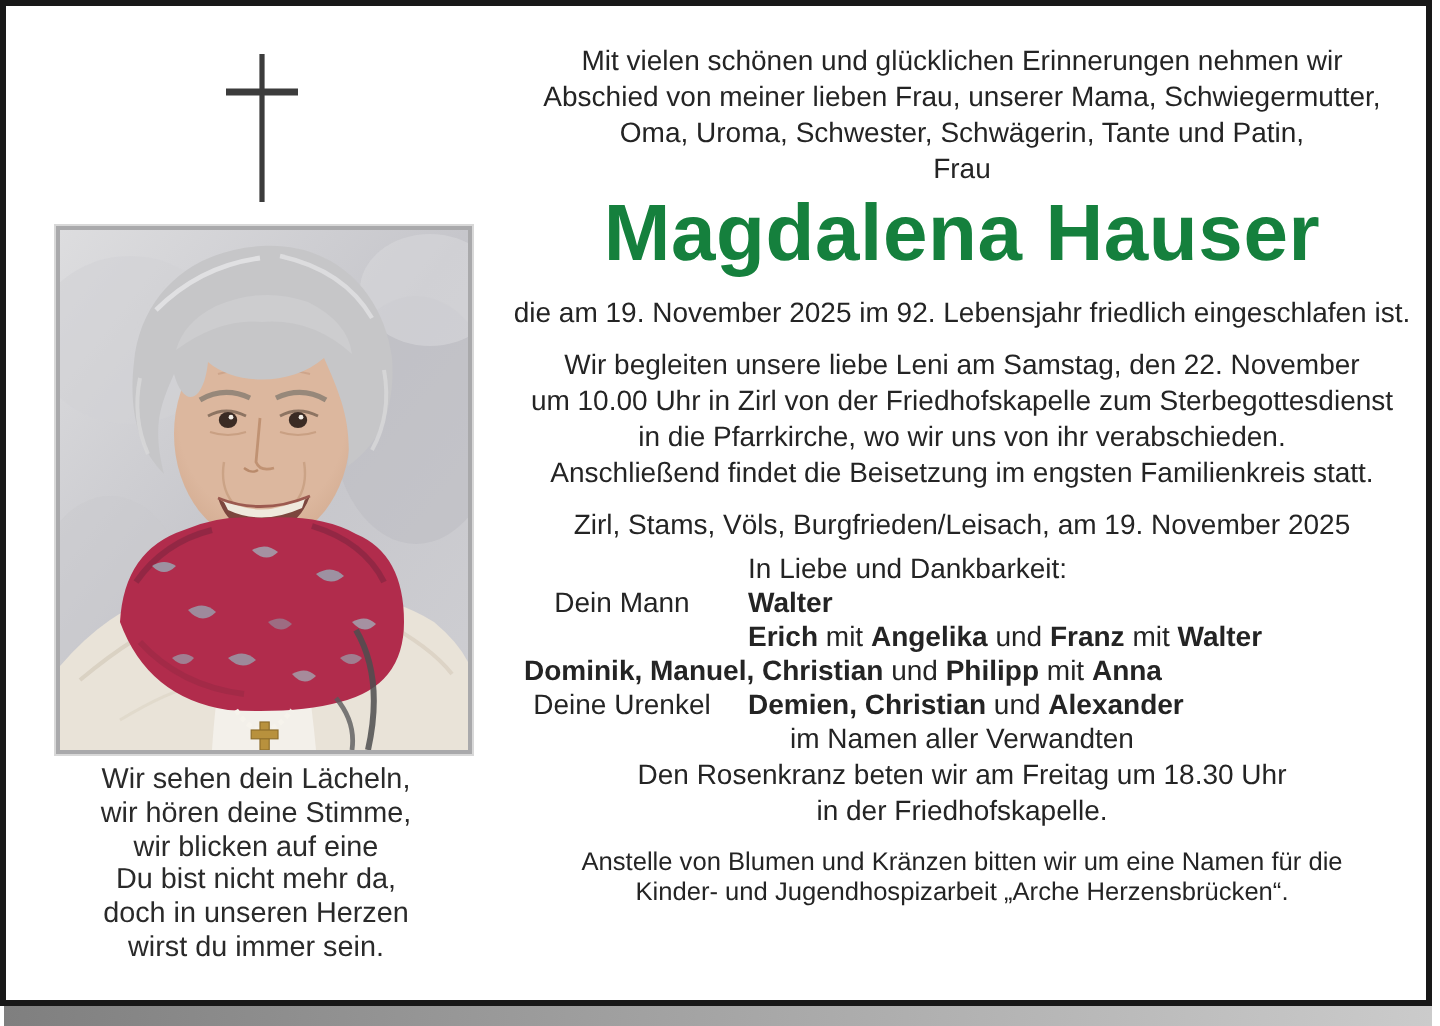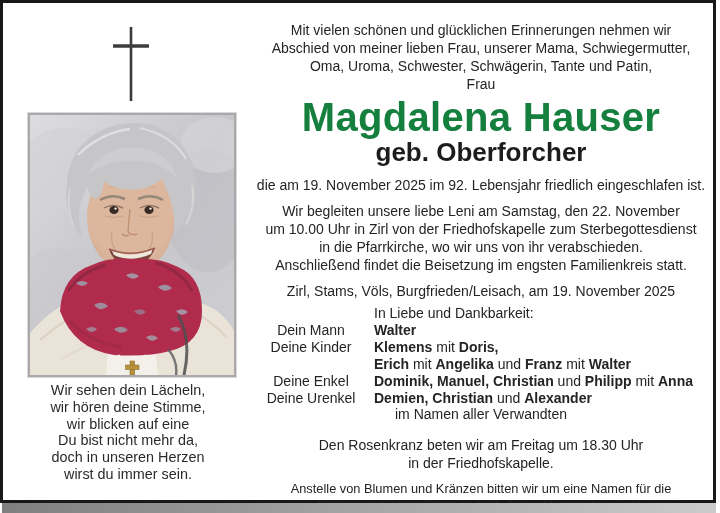--- a/index.html
+++ b/index.html
@@ -37,21 +37,21 @@
   .maiden-name{font-size:26px;font-weight:bold;line-height:29px;color:#1c1c1c;}
   .death-line{margin-top:9px;}
   .funeral{margin-top:8px;}
   .places-date{margin-top:8px;}
   .family{margin-top:5px;}
   .fam-row{display:flex;line-height:16.9px;}
   .fam-label{width:112px;text-align:center;flex:none;}
   .fam-value{text-align:left;margin-left:7px;}
   .b{font-weight:bold;}
   .family-closing{line-height:17px;}
-  .rosary{margin-top:13px;}
+  .rosary{}
   .donation{margin-top:9px;font-size:12.8px;line-height:15.4px;}
 </style>
 </head>
 <body>
 
 <div class="card">
 
   <div class="cross-wrap">
     <svg width="64" height="78" viewBox="0 0 64 78">
       <line x1="32" y1="2" x2="32" y2="76" stroke="#3c3c3c" stroke-width="2.6"></line>
@@ -157,21 +157,20 @@
 
   <div class="right-col">
     <div class="intro">
         <div>Mit vielen schönen und glücklichen Erinnerungen nehmen wir</div>
         <div>Abschied von meiner lieben Frau, unserer Mama, Schwiegermutter,</div>
         <div>Oma, Uroma, Schwester, Schwägerin, Tante und Patin,</div>
         <div>Frau</div>
       </div>
 
     <div class="deceased-name">Magdalena Hauser</div>
-    <div class="maiden-name">geb. Oberforcher</div>
 
     <div class="death-line">die am 19. November 2025 im 92. Lebensjahr friedlich eingeschlafen ist.</div>
 
     <div class="funeral">
         <div>Wir begleiten unsere liebe Leni am Samstag, den 22. November</div>
         <div>um 10.00 Uhr in Zirl von der Friedhofskapelle zum Sterbegottesdienst</div>
         <div>in die Pfarrkirche, wo wir uns von ihr verabschieden.</div>
         <div>Anschließend findet die Beisetzung im engsten Familienkreis statt.</div>
       </div>
 
@@ -180,29 +179,24 @@
     <div class="family">
         <div class="fam-row">
           <div class="fam-label"></div>
           <div class="fam-value"><span>In Liebe und Dankbarkeit:</span></div>
         </div>
         <div class="fam-row">
           <div class="fam-label">Dein Mann</div>
           <div class="fam-value"><span class="b">Walter</span></div>
         </div>
         <div class="fam-row">
-          <div class="fam-label">Deine Kinder</div>
-          <div class="fam-value"><span class="b">Klemens</span><span> mit </span><span class="b">Doris,</span></div>
-        </div>
-        <div class="fam-row">
           <div class="fam-label"></div>
           <div class="fam-value"><span class="b">Erich</span><span> mit </span><span class="b">Angelika</span><span> und </span><span class="b">Franz</span><span> mit </span><span class="b">Walter</span></div>
         </div>
         <div class="fam-row">
-          <div class="fam-label">Deine Enkel</div>
           <div class="fam-value"><span class="b">Dominik, Manuel, Christian</span><span> und </span><span class="b">Philipp</span><span> mit </span><span class="b">Anna</span></div>
         </div>
         <div class="fam-row">
           <div class="fam-label">Deine Urenkel</div>
           <div class="fam-value"><span class="b">Demien, Christian</span><span> und </span><span class="b">Alexander</span></div>
         </div>
       </div>
     <div class="family-closing">im Namen aller Verwandten</div>
 
     <div class="rosary">

